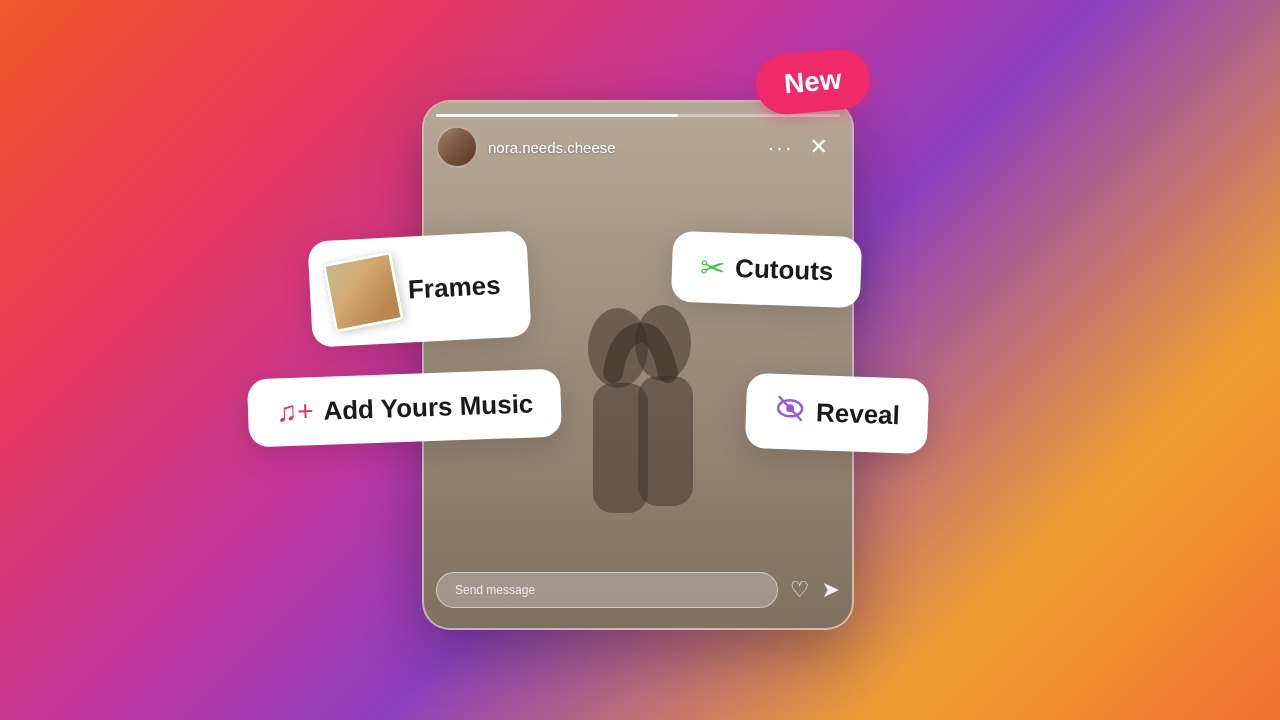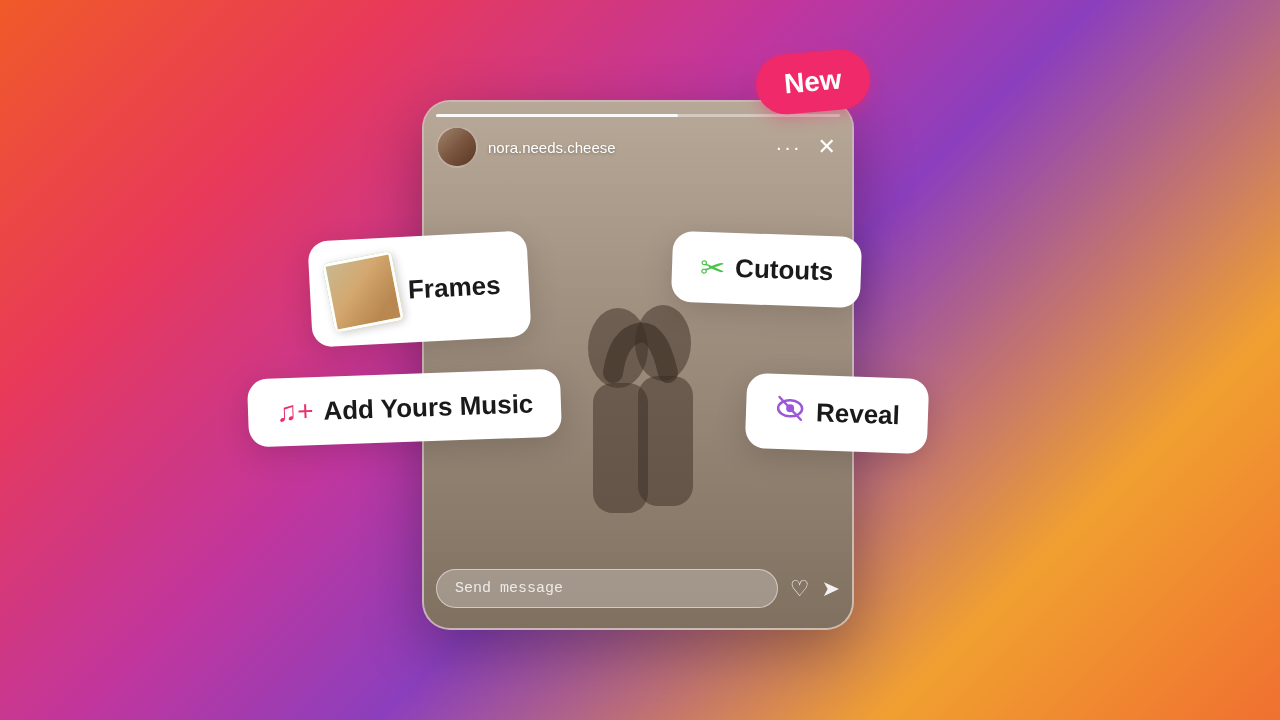--- a/index.html
+++ b/index.html
@@ -49,21 +49,21 @@
       width: 60%;
       background: rgba(255,255,255,0.9);
       border-radius: 2px;
     }
 
     
     #story-header {
       position: absolute;
       top: 24px;
       left: 12px;
-      right: 16px;
+      right: 24px;
       display: flex;
       align-items: center;
       z-index: 2;
       justify-content: center;
     }
 
     #avatar {
       width: 42px;
       height: 42px;
       border-radius: 50%;
@@ -133,22 +133,21 @@
       z-index: 2;
     }
 
     #message-input {
       flex: 1;
       background: rgba(255,255,255,0.25);
       border: 1.5px solid rgba(255,255,255,0.5);
       border-radius: 24px;
       padding: 10px 18px;
       color: rgba(255,255,255,0.8);
-      font-size: 15px;
-      font-family: Liberation Mono, monospace;
+      font-size: 12px;
     }
 
     #heart-icon {
       color: rgba(255,255,255,0.9);
       font-size: 22px;
     }
 
     #send-icon {
       color: rgba(255,255,255,0.9);
       font-size: 22px;

